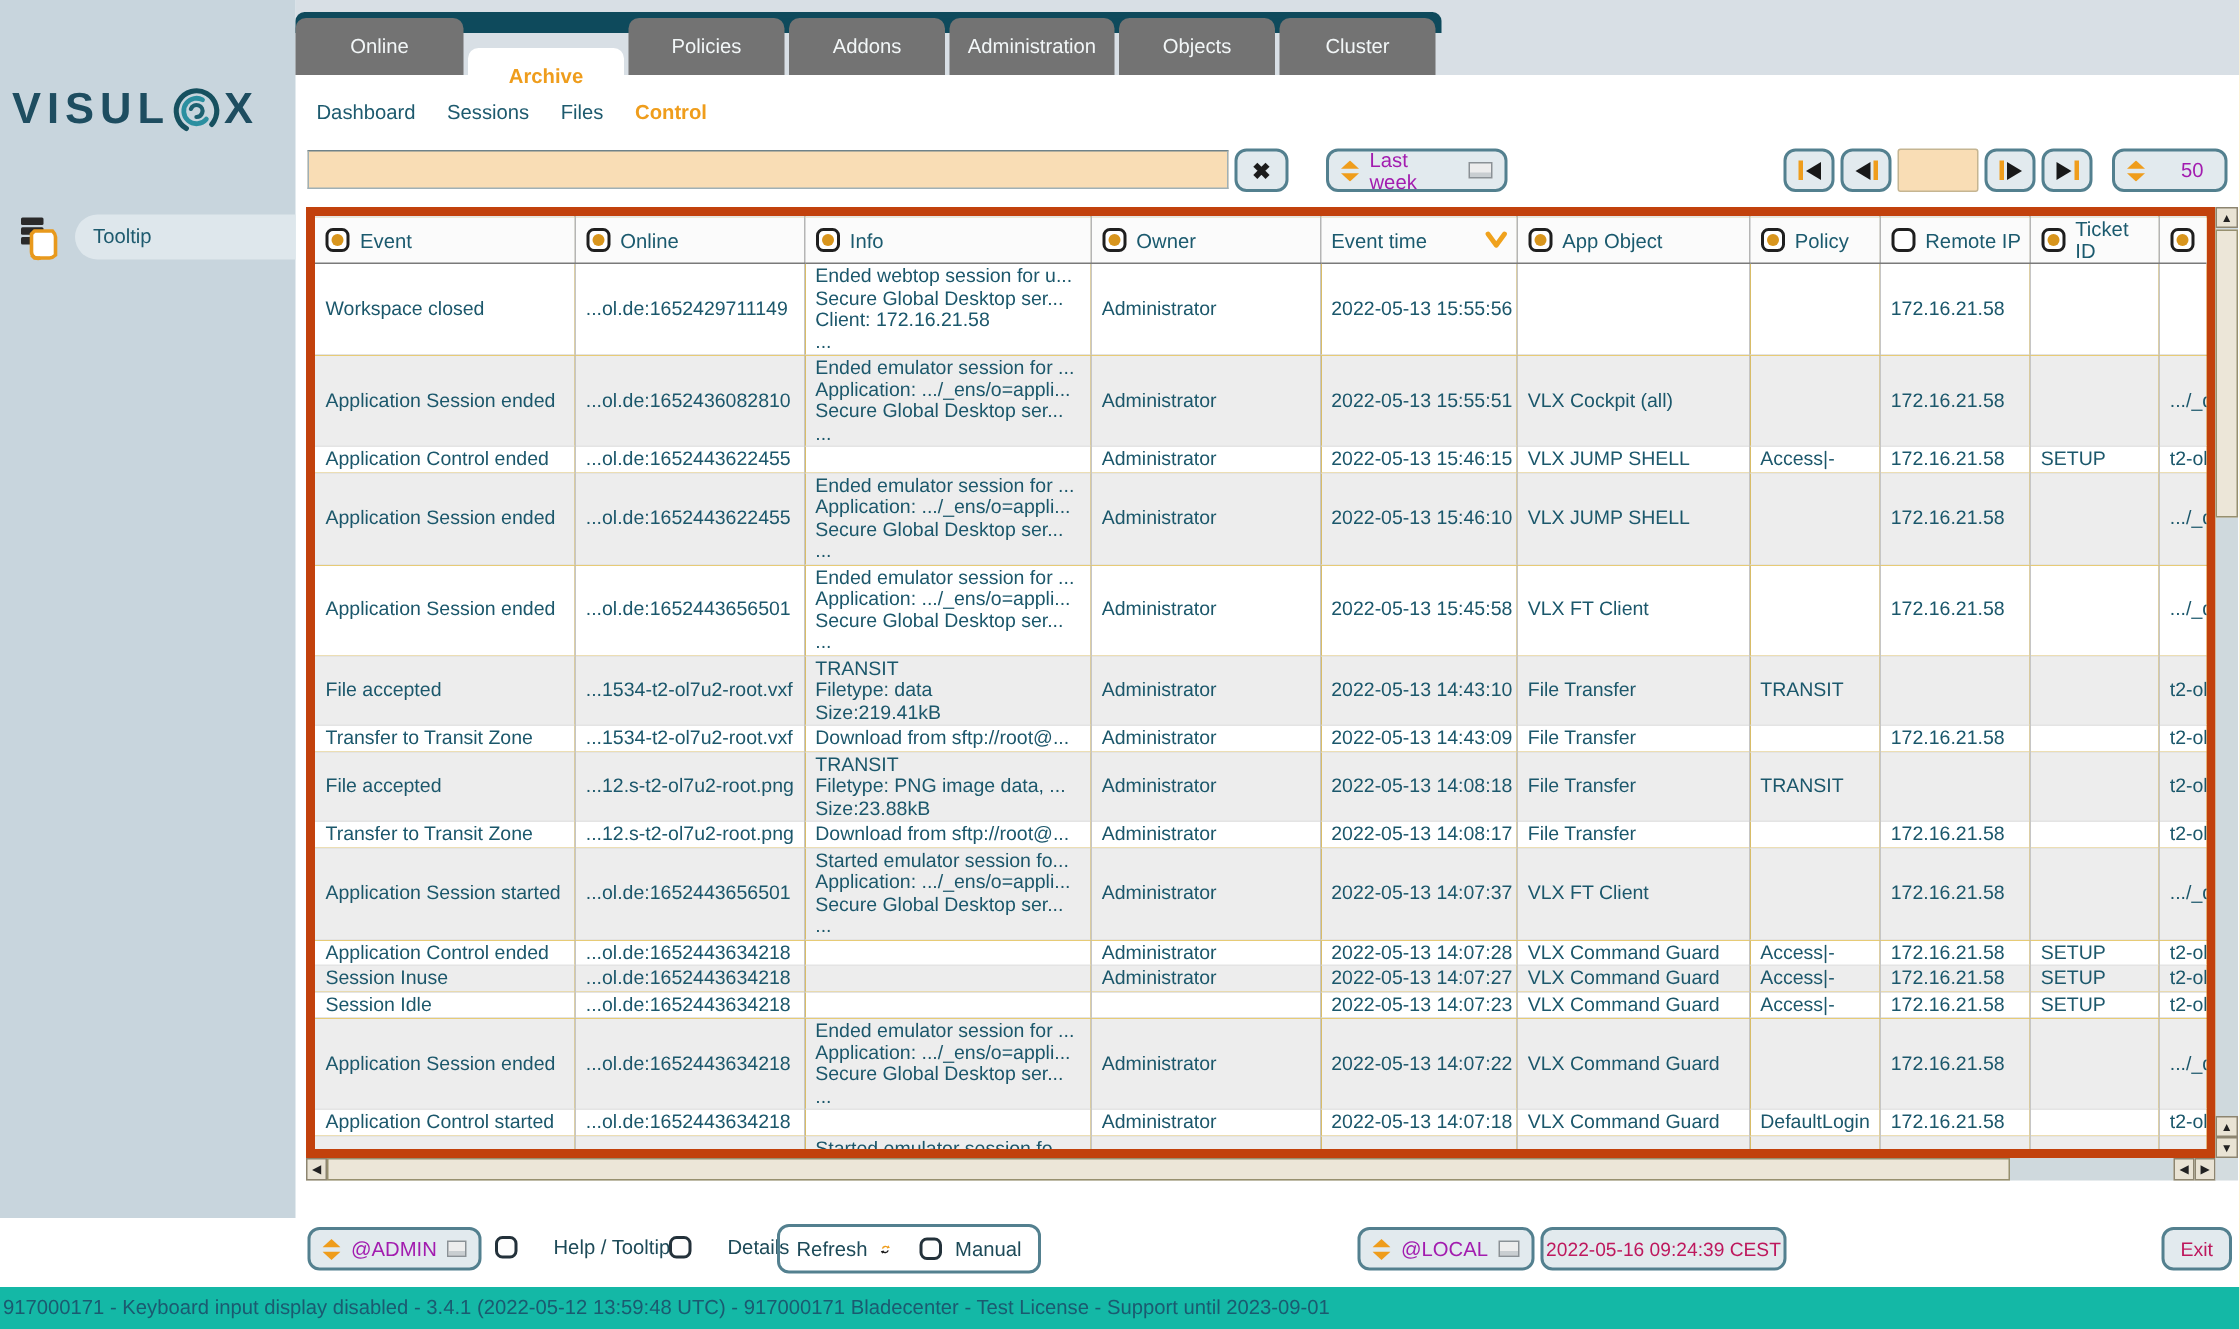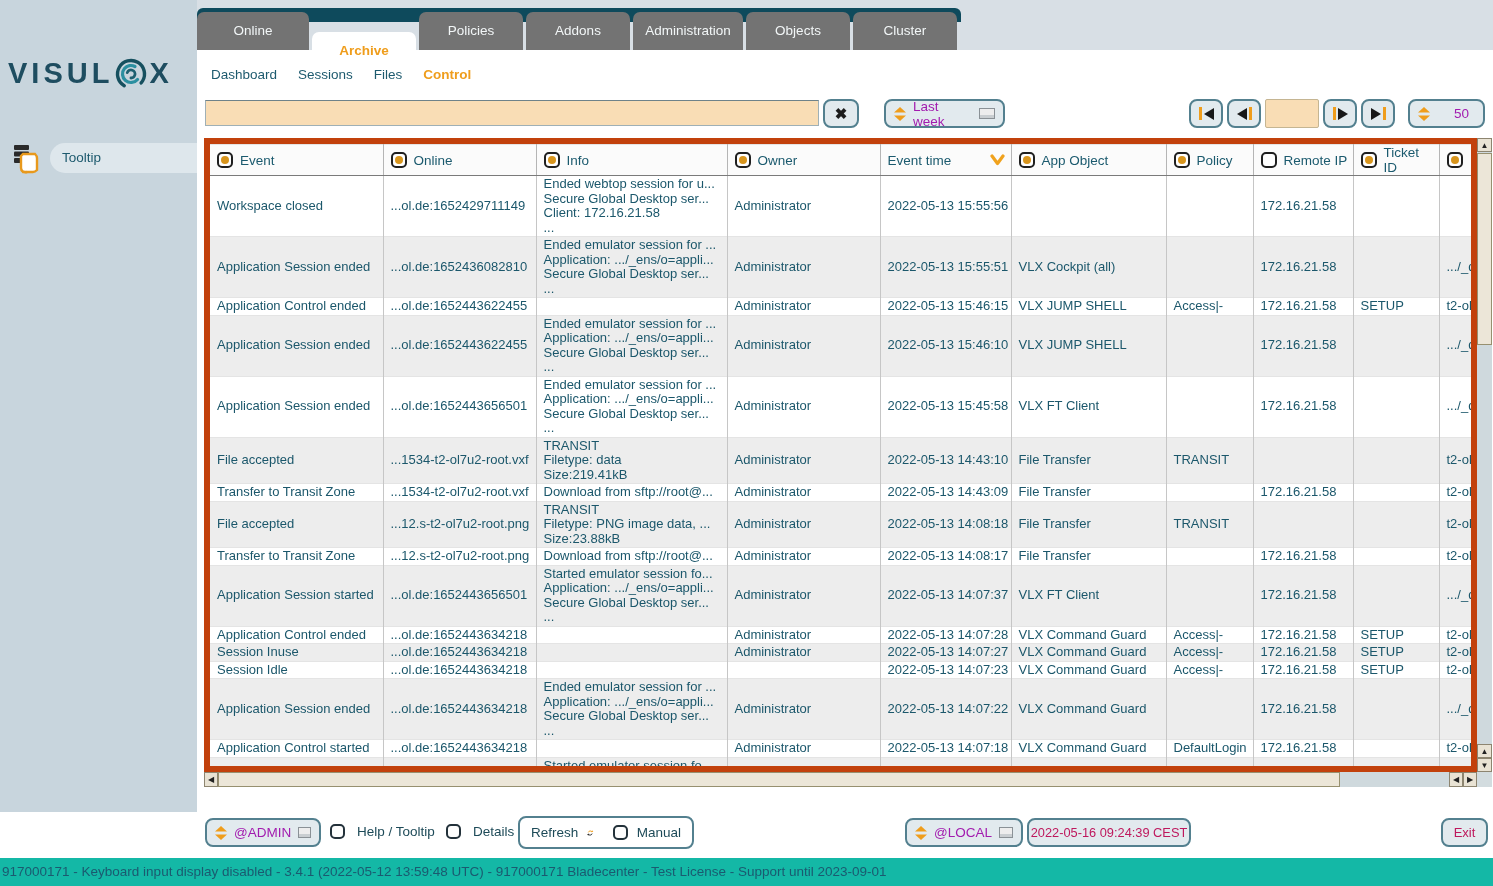--- a/index.html
+++ b/index.html
@@ -78,21 +78,21 @@
   .hscroll .sbtn { width:14px; height:15px; }
   .vthumb { position:absolute; left:0; top:15px; width:15px; height:192px; background:#ece6d8; border:1px solid #97906f; }
   .vbot { position:absolute; left:0; bottom:0; }
   .hthumb { height:15px; width:1122px; background:#ece6d8; border:1px solid #97906f; flex:none; }
   .hspacer { flex:1; }
   .corner { position:absolute; left:1477px; top:772px; width:15px; height:15px; background:#d3dcdf; }
 
   
   .dd-admin { left:205px; top:818px; width:116px; }
   .dd-local { left:905px; top:818px; width:118px; }
-  .cbrow { position:absolute; display:flex; align-items:center; gap:12px; color:#1d4a58; font-size:13.5px; }
+  .cbrow { position:absolute; display:flex; align-items:center; gap:24px; color:#1d4a58; font-size:13.5px; }
   .cb { width:15px; height:15px; border:2px solid #23313a; border-radius:5px; background:#fdfdfd; flex:none; }
   .cb-help { left:330px; top:824px; } .cb-details { left:446px; top:824px; }
   .refresh-group { position:absolute; left:518px; top:816px; width:176px; height:33px; border:2px solid #53808f;
                    border-radius:8px; display:flex; align-items:center; gap:9px; padding:0 11px; color:#1d4a58; font-size:13.5px; }
   .datetime-btn { position:absolute; left:1027px; top:818px; width:164px; height:29px; font-size:12.8px; }
   .exit-btn { position:absolute; left:1441px; top:818px; width:47px; height:29px; }
 
   .arrows-stack svg { display:block; }
 </style>
 </head>

